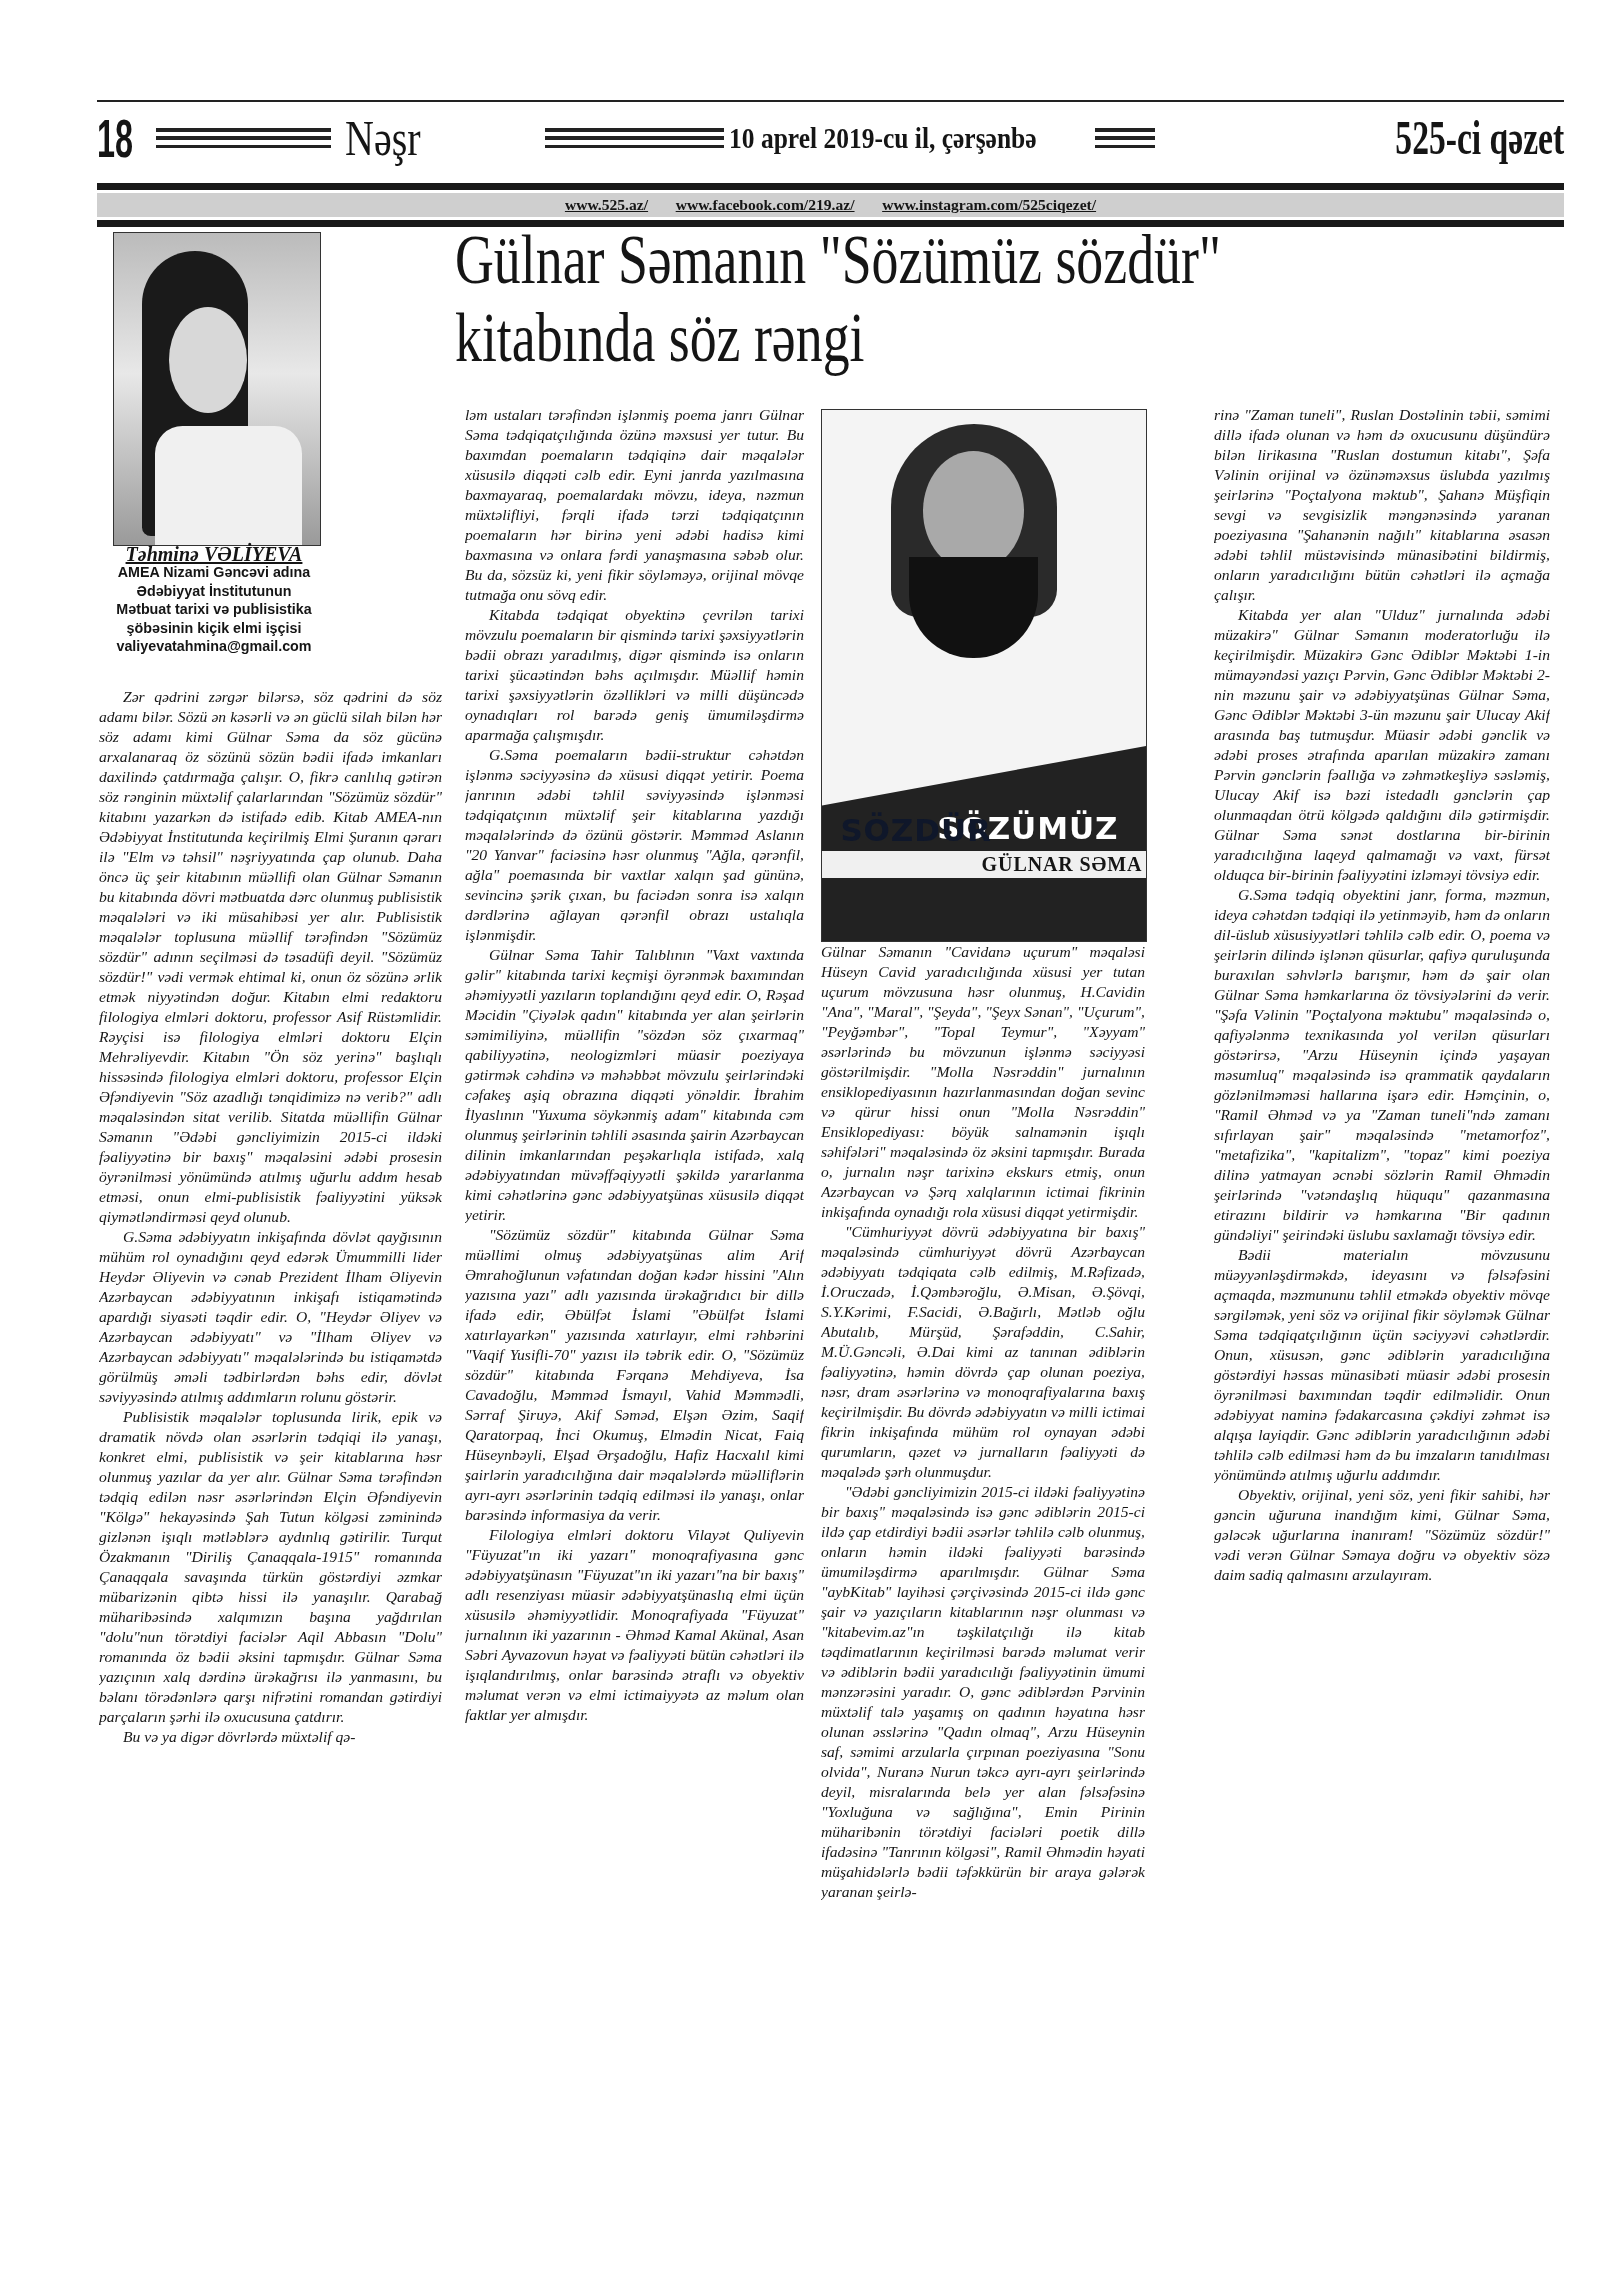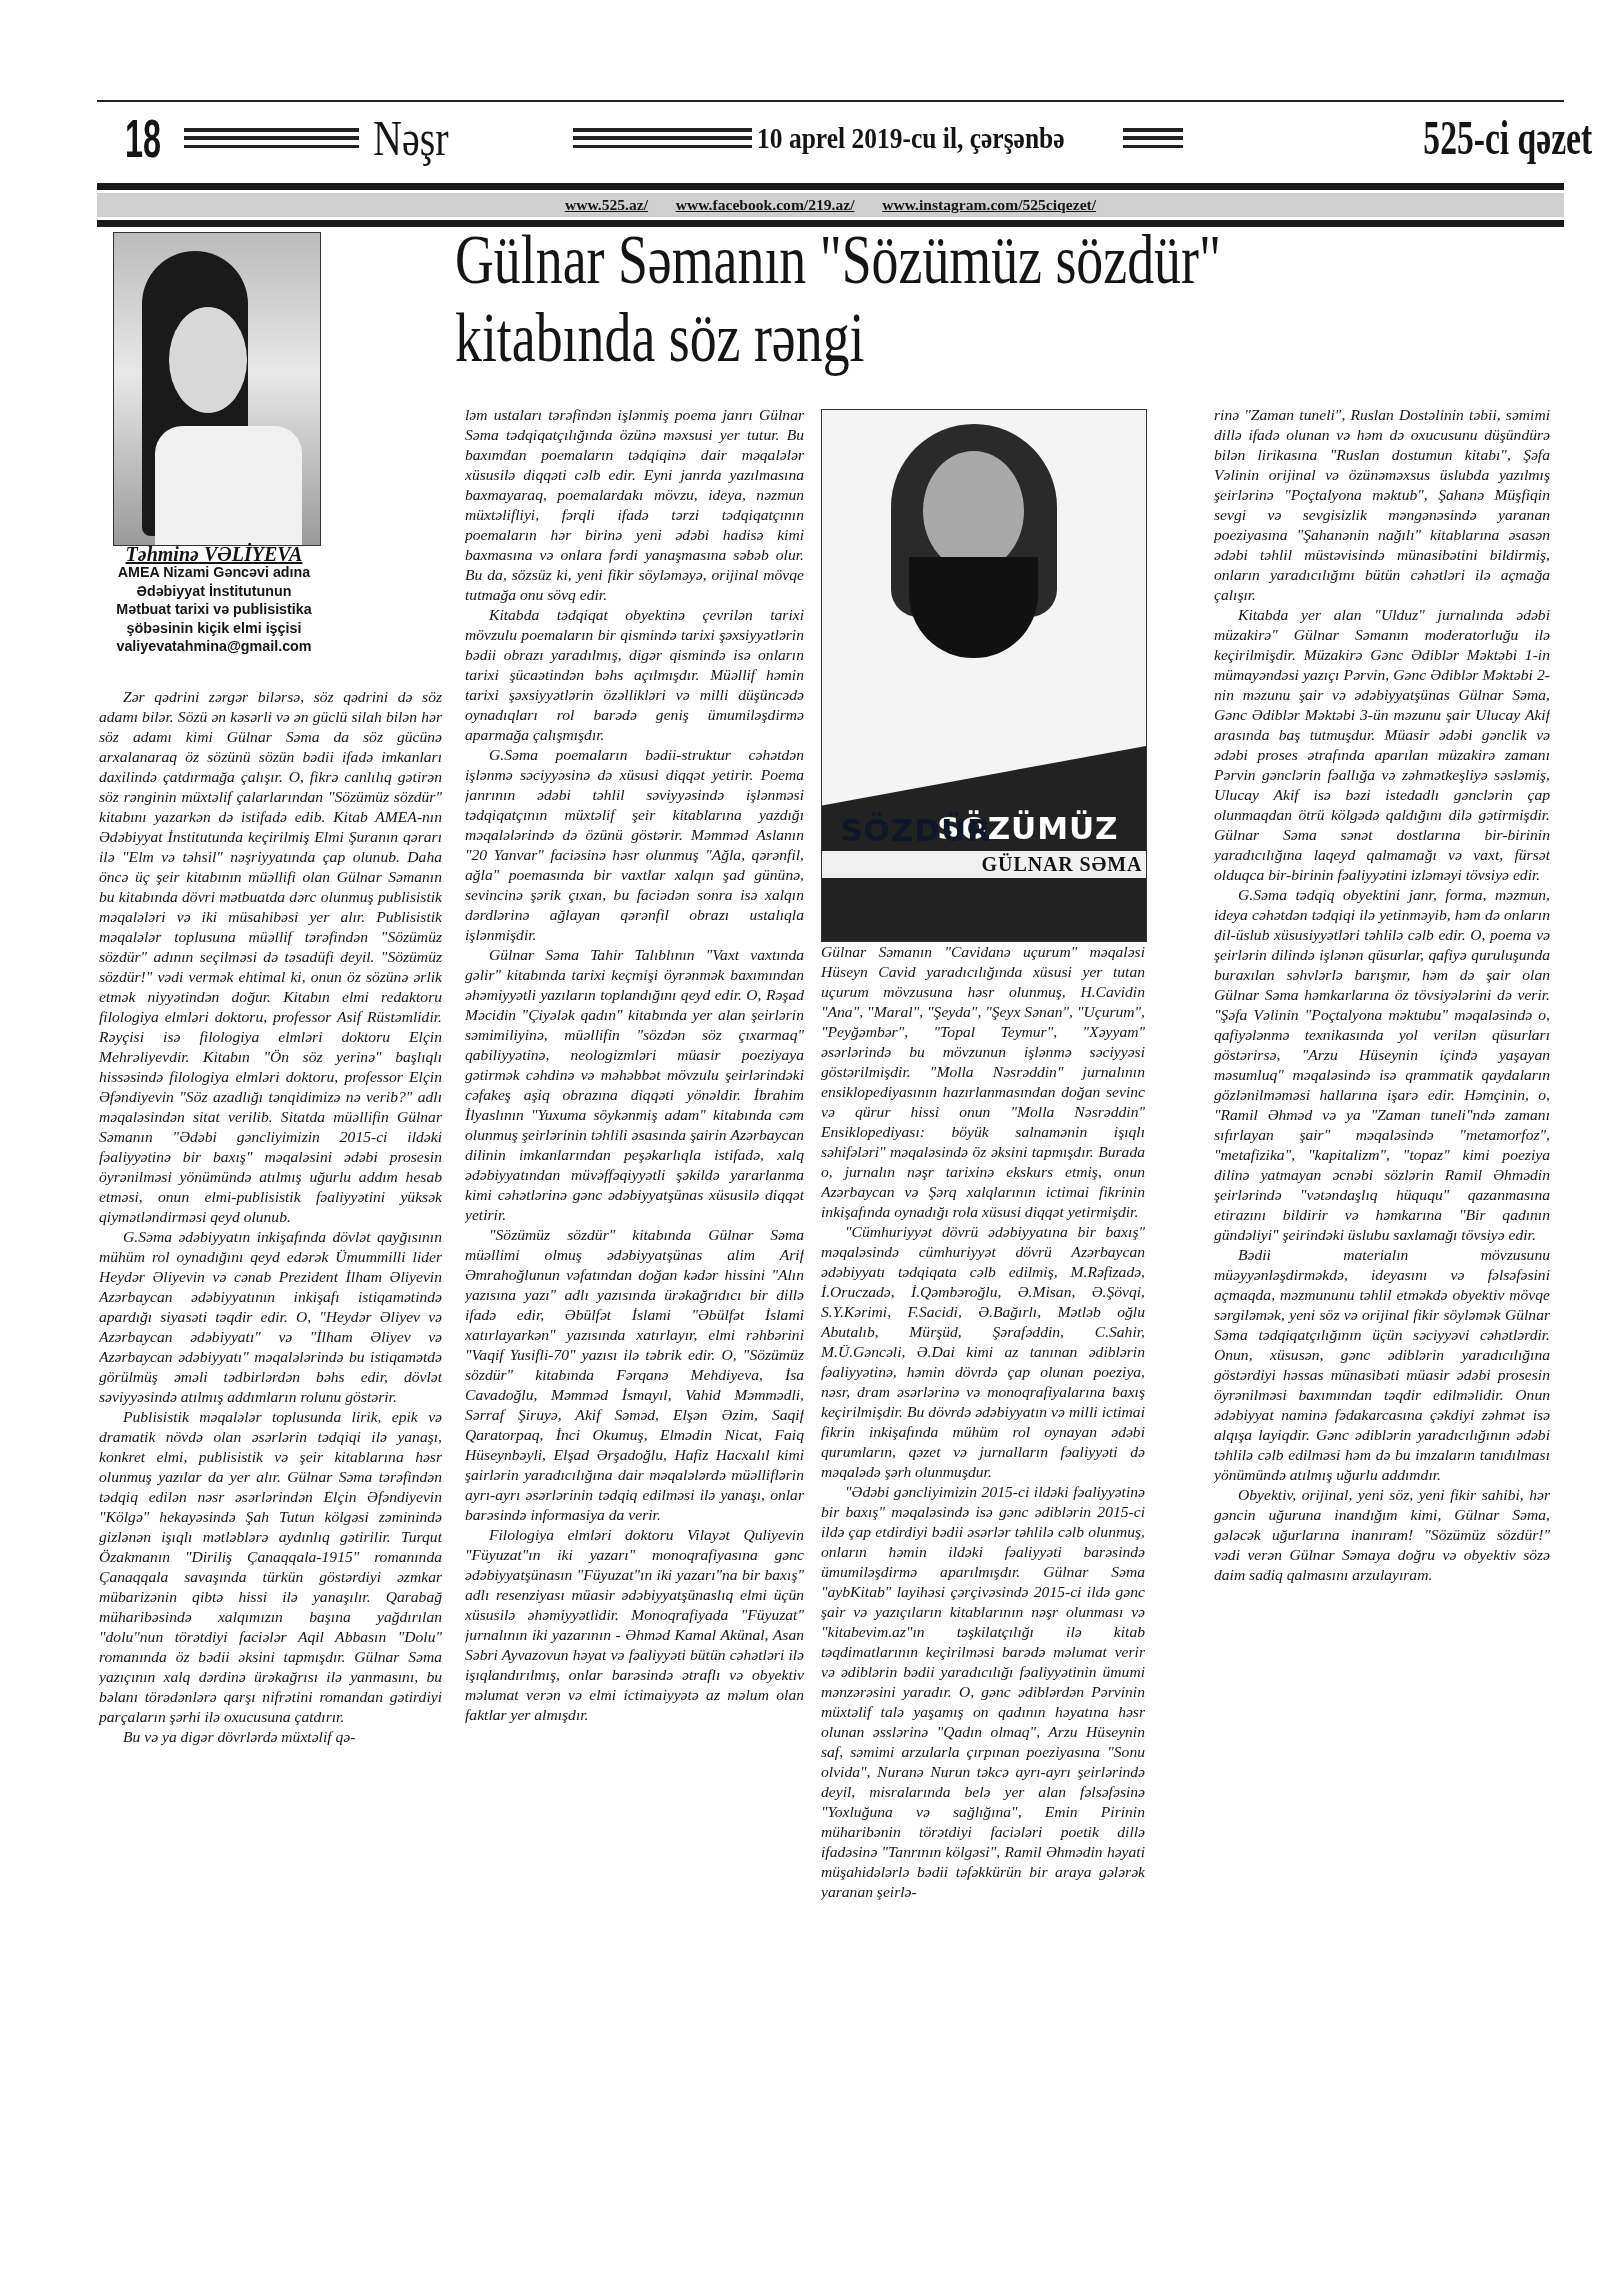--- a/index.html
+++ b/index.html
@@ -1,18 +1,18 @@
 <!DOCTYPE html>
 <html style="font-size:7.4px"><head>
 <meta charset="utf-8">
 <style>
   html, body { margin: 0; padding: 0; background: #ffffff; }
   body { width: 1619px; height: 2284px; position: relative; overflow: hidden; font-family: "Liberation Serif", serif; color: #151515; }
   .rule-thin { position: absolute; left: 97px; width: 1467px; height: 1.8px; background: #222; }
-  .masthead { position: absolute; left: 97px; top: 110px; width: 1467px; height: 55px; display: flex; align-items: center; margin-left: 28px; }
+  .masthead { position: absolute; left: 97px; top: 110px; width: 1467px; height: 55px; display: flex; align-items: center; }
   .pagenum { font-family: "Liberation Sans", sans-serif; font-weight: bold; font-size: 54px; transform: scaleX(0.6); transform-origin: left center; width: 41px; }
   .stripes { display: inline-block; height: 20px; background: repeating-linear-gradient(#222 0 3.7px, #fff 3.7px 8.3px); }
   .section { font-size: 50px; transform: scaleX(0.8); transform-origin: left center; margin: 0 13.8px; }
   .date { font-size: 30px; font-weight: bold; transform: scaleX(0.85); transform-origin: left center; white-space: nowrap; margin: 0 4.6px; }
   .paper { font-size: 48px; transform: scaleX(0.7); transform-origin: right center; white-space: nowrap; margin-left: auto; font-weight: bold; }
   .rule-thick { position: absolute; left: 97px; width: 1467px; height: 7.4px; background: #1a1a1a; }
   .links-bar { position: absolute; left: 97px; top: 193px; width: 1467px; height: 24px; background: #cfcfcf; display: flex; align-items: center; justify-content: center; gap: 27.6px; font-size: 15.6px; font-weight: bold; text-decoration: underline; }
   .photo-author { position: absolute; left: 113px; top: 232px; width: 206px; height: 312px; border: 0.9px solid #333; background: linear-gradient(180deg,#bbb 0%,#e8e8e8 45%,#9a9a9a 100%); overflow: hidden; }
   .photo-author .hair { position: absolute; left: 27.6px; top: 18.4px; width: 106px; height: 285px; border-radius: 55px 55px 9.2px 9.2px; background: #1a1a1a; }
   .photo-author .face { position: absolute; left: 55px; top: 74px; width: 78px; height: 106px; border-radius: 50%; background: #d8d8d8; }

